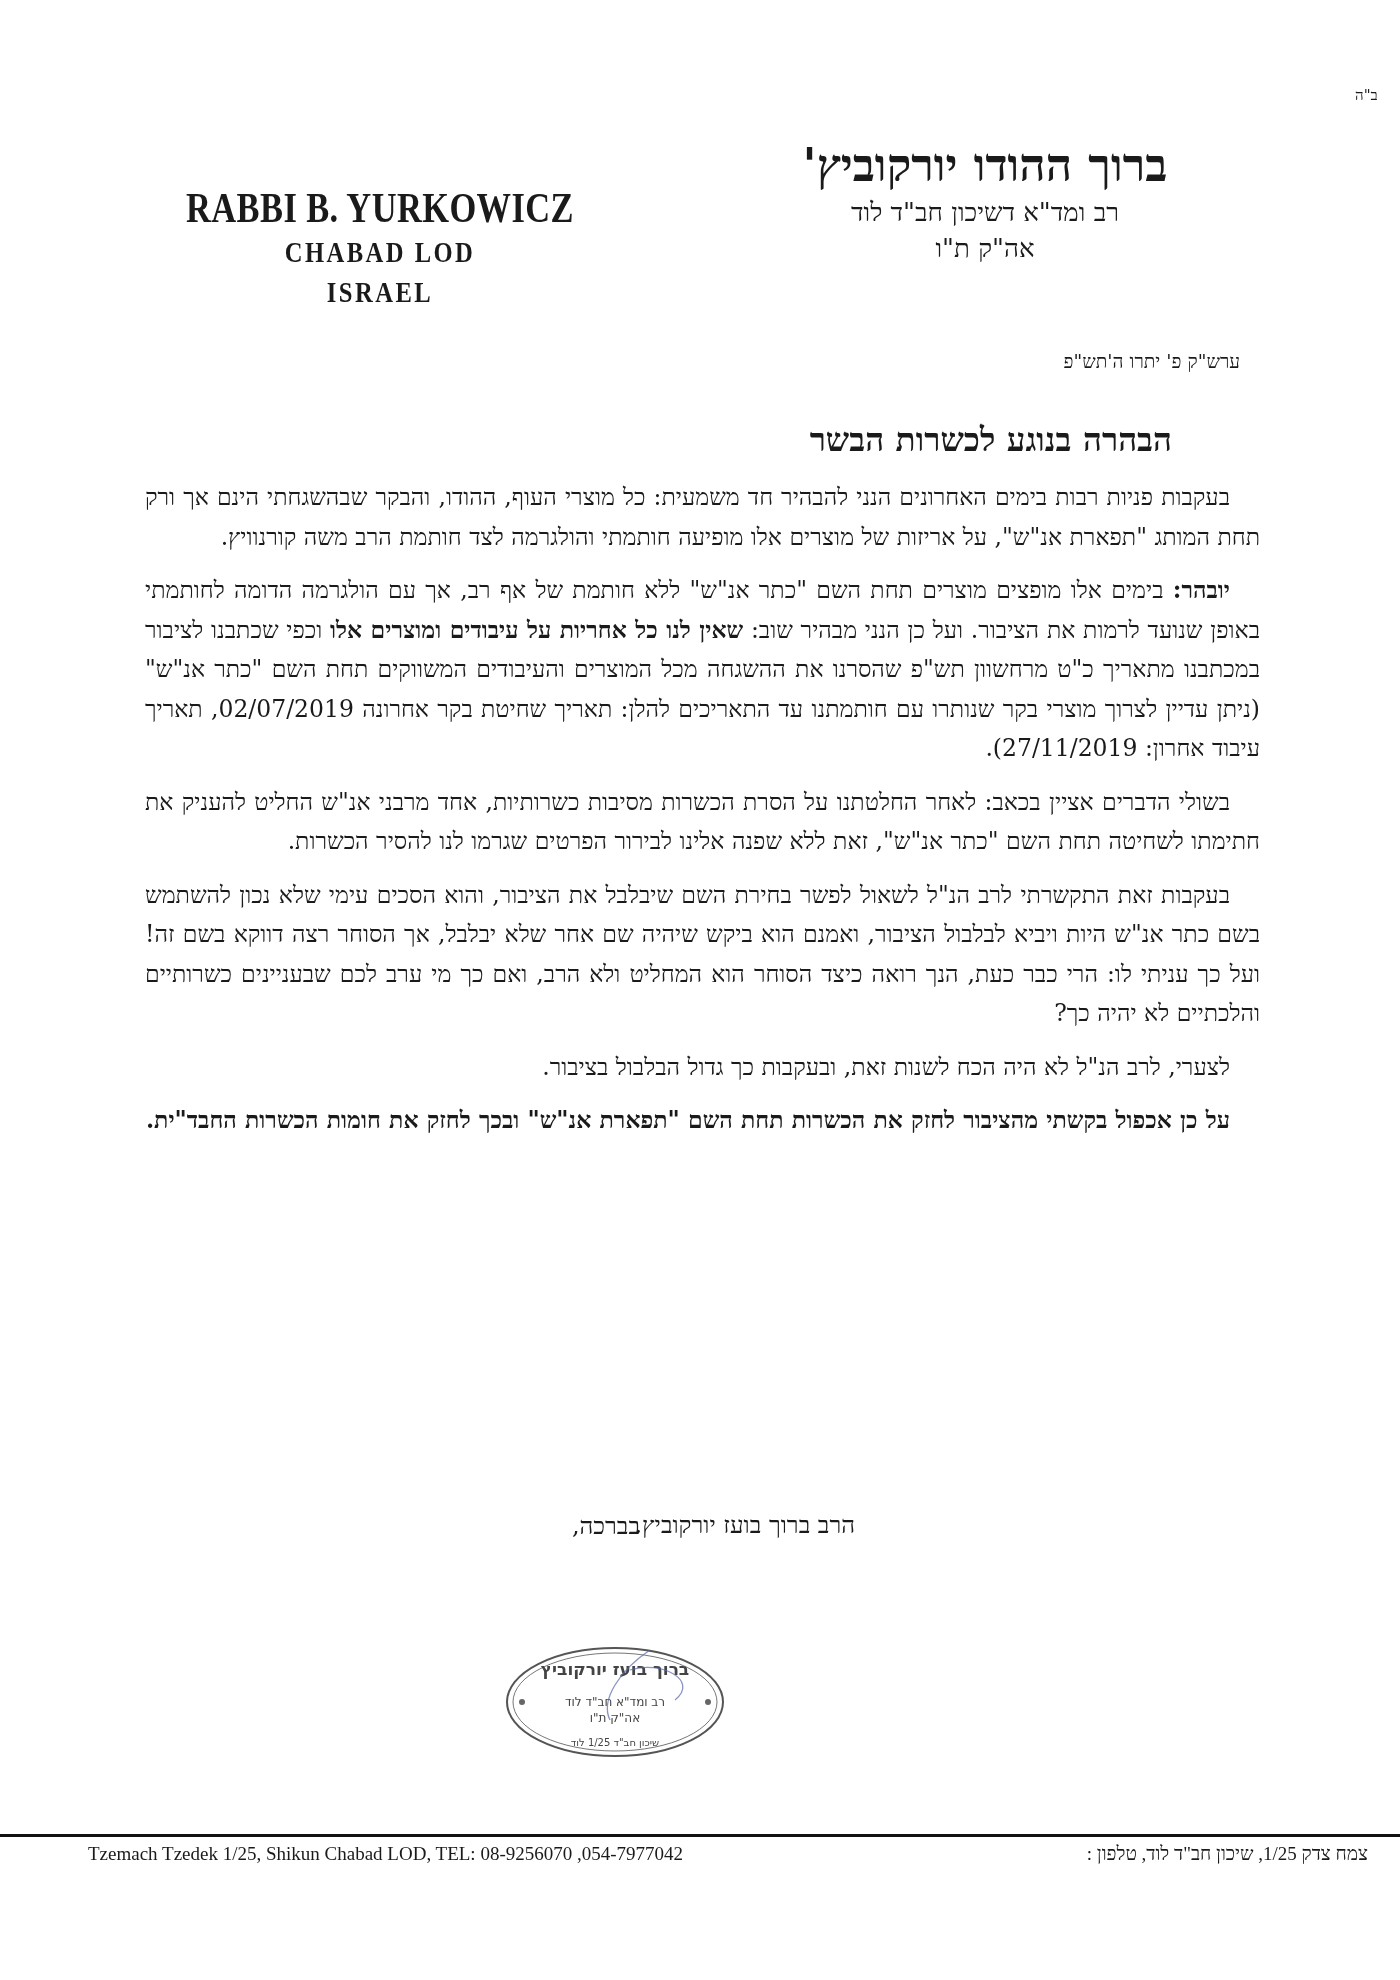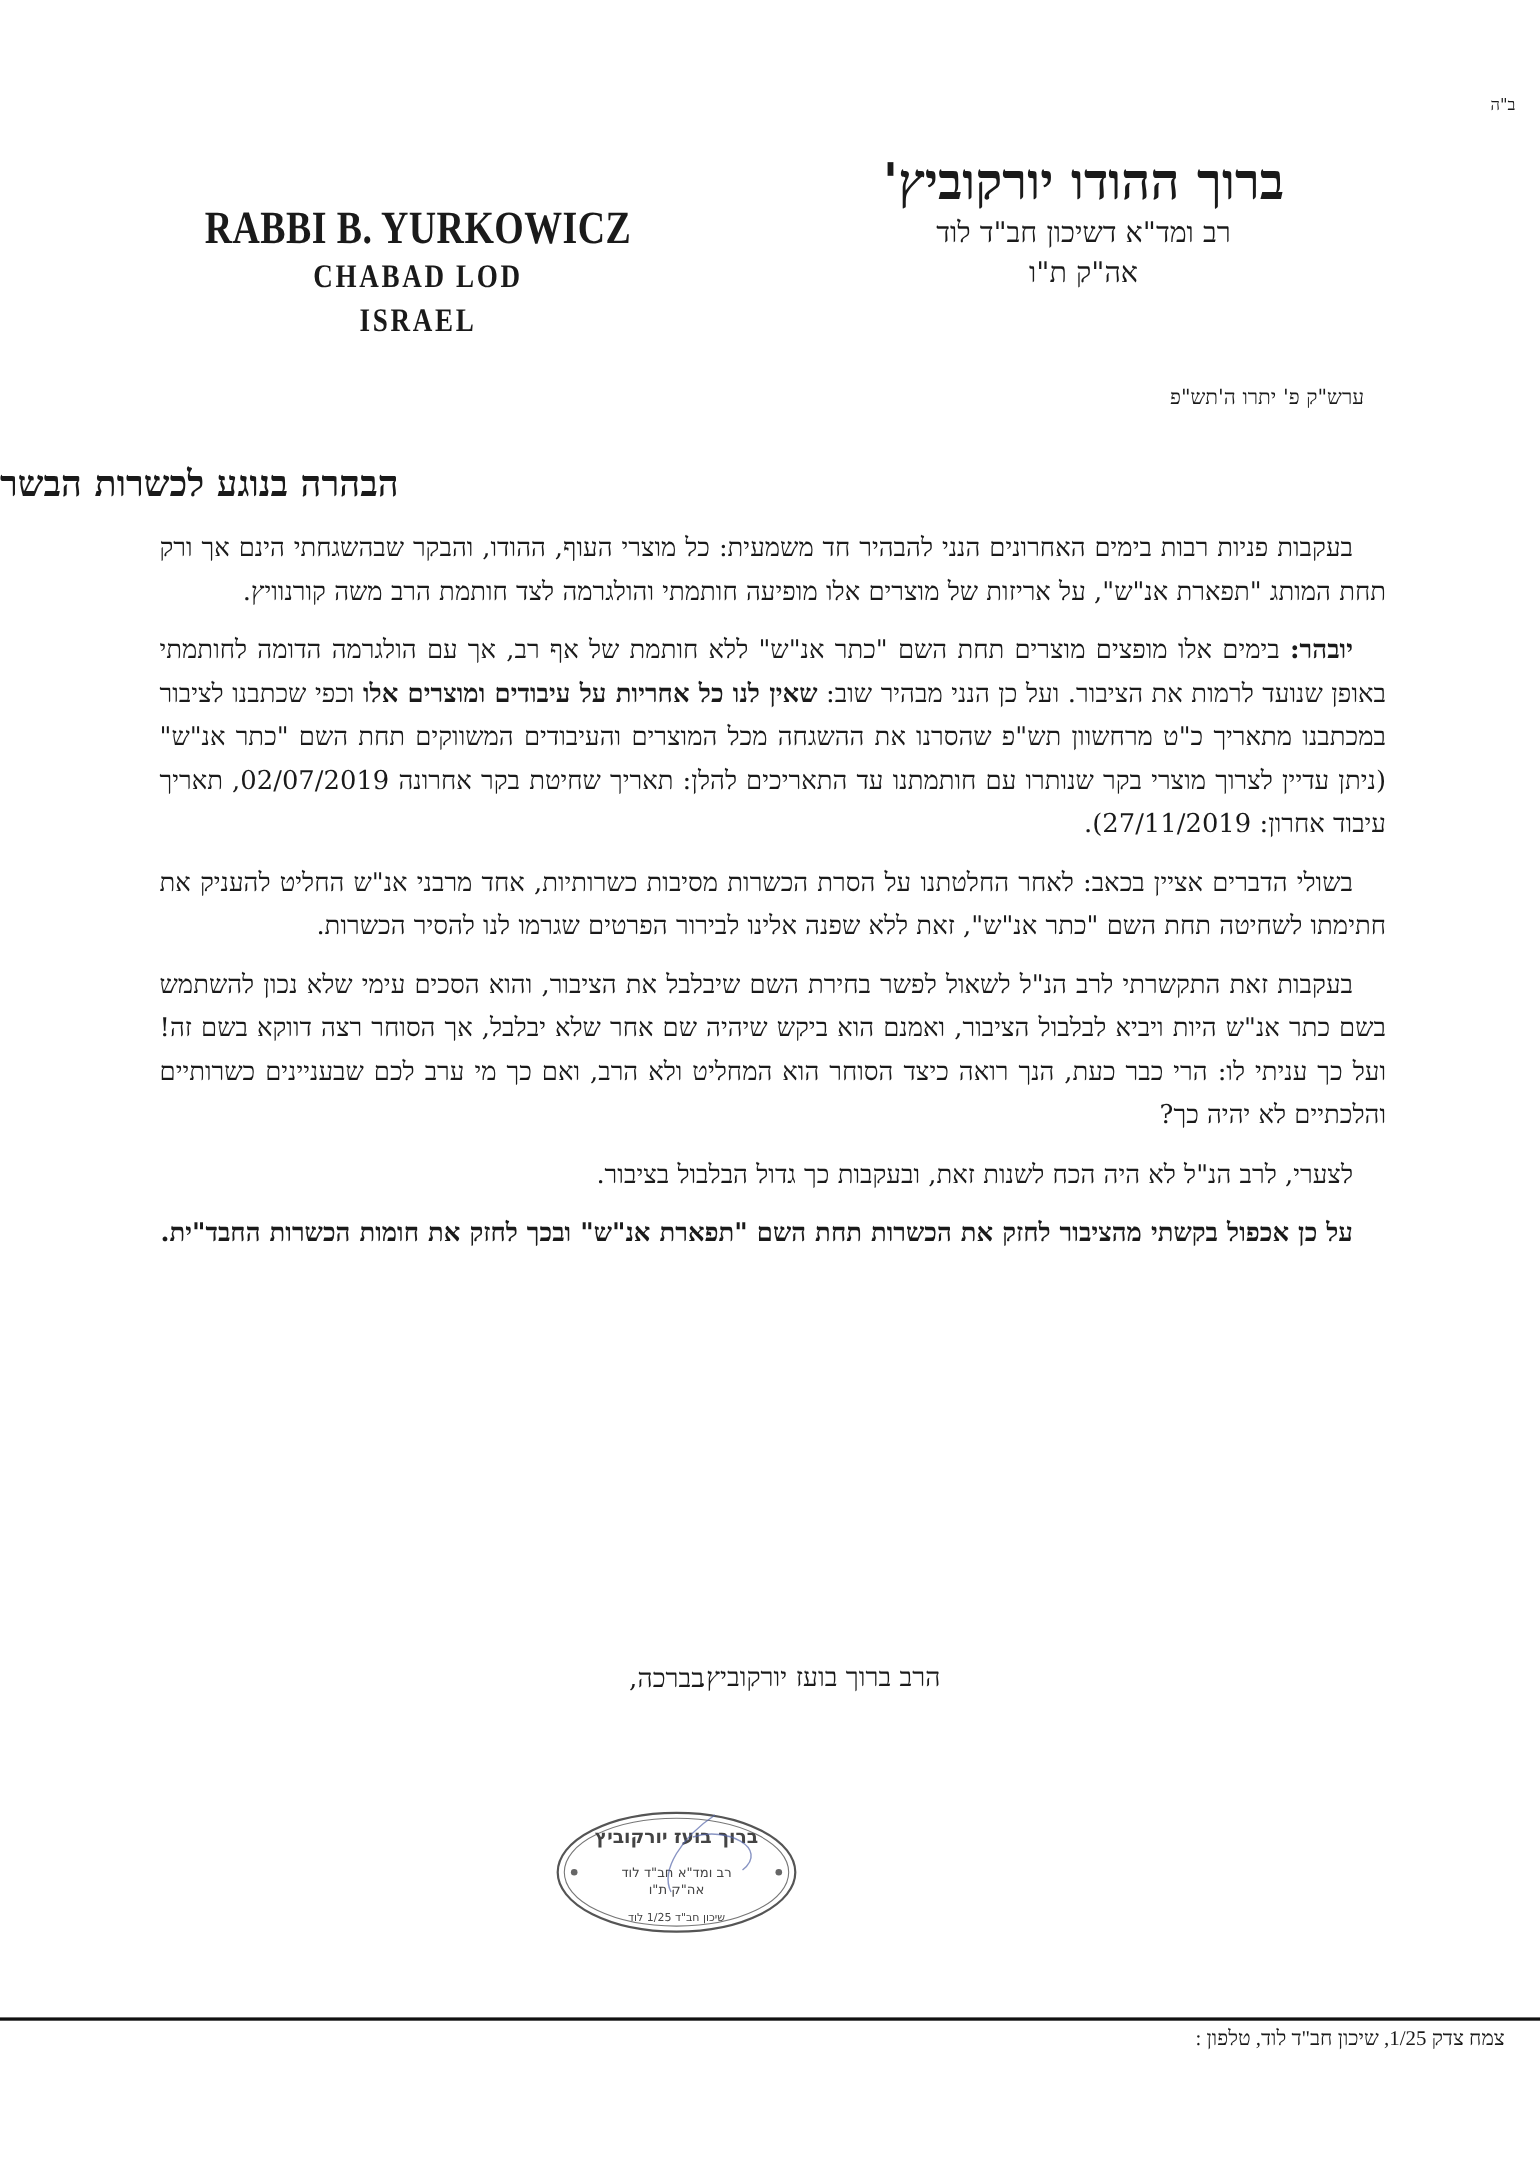--- a/index.html
+++ b/index.html
@@ -5,21 +5,21 @@
   html, body { margin: 0; padding: 0; background: #ffffff; }
   body { width: 1400px; height: 1980px; position: relative; overflow: hidden; color: #1a1a1a; font-family: "DejaVu Serif", serif; }
   .bh { position: absolute; top: 86px; left: 1355px; font-size: 15px; direction: rtl; }
   .en-head { position: absolute; top: 142px; left: 130px; width: 500px; text-align: center; font-family: "Liberation Serif", serif; margin-top: 42px; }
   .en-name { font-size: 42px; font-weight: bold; letter-spacing: 0.5px; line-height: 48px; transform: scaleX(0.82); transform-origin: center; }
   .en-sub { font-size: 30px; letter-spacing: 3px; line-height: 40px; font-weight: bold; transform: scaleX(0.82); transform-origin: center; }
   .he-head { position: absolute; top: 136px; left: 720px; width: 530px; text-align: center; direction: rtl; }
   .he-name { font-size: 46px; font-weight: bold; line-height: 58px; }
   .he-sub { font-size: 26px; line-height: 36px; }
   .date { position: absolute; top: 350px; right: 160px; direction: rtl; font-size: 19px; }
-  .title { position: absolute; top: 420px; left: 0; width: 1156px; text-align: left; direction: rtl; font-size: 33px; font-weight: bold; }
+  .title { position: absolute; top: 420px; left: 16px; width: 1156px; text-align: right; direction: rtl; font-size: 33px; font-weight: bold; }
   .body { position: absolute; top: 478px; right: 140px; width: 1115px; direction: rtl; text-align: justify; font-family: "DejaVu Serif", serif; font-size: 23.5px; line-height: 39.5px; }
   .body p { margin: 0 0 14px 0; text-indent: 30px; }
   .body b { font-weight: bold; }
   .closing { position: absolute; top: 1512px; right: 760px; direction: rtl; font-size: 24px; }
   .signer { position: absolute; top: 1511px; right: 545px; direction: rtl; font-size: 24px; }
   .stamp { position: absolute; top: 1640px; left: 500px; width: 230px; height: 120px; }
   .footer-rule { position: absolute; top: 1834px; left: 0; width: 1400px; height: 3px; background: #111; }
   .footer { position: absolute; top: 1843px; left: 88px; width: 1300px; font-family: "Liberation Serif", serif; font-size: 19px; white-space: nowrap; }
   .footer .en { display: inline-block; }
   .footer .he { position: absolute; right: 20px; top: 0; direction: rtl; }
@@ -64,14 +64,15 @@
   <circle cx="208" cy="62" r="3" fill="#666"></circle>
   <text x="115" y="35" text-anchor="middle" font-size="17" font-weight="bold" fill="#444" direction="rtl" font-family="DejaVu Sans, sans-serif">ברוך בועז יורקוביץ</text>
   <text x="115" y="66" text-anchor="middle" font-size="12" fill="#444" direction="rtl" font-family="DejaVu Sans, sans-serif">רב ומד"א חב"ד לוד</text>
   <text x="115" y="82" text-anchor="middle" font-size="12" fill="#444" direction="rtl" font-family="DejaVu Sans, sans-serif">אה"ק ת"ו</text>
   <text x="115" y="106" text-anchor="middle" font-size="10" fill="#444" direction="rtl" font-family="DejaVu Sans, sans-serif">שיכון חב"ד 1/25 לוד</text>
   <path d="M150 10 C 120 30, 100 60, 110 80 M 130 30 C 160 20, 200 40, 175 60" fill="none" stroke="#5566aa" stroke-width="1.3" opacity="0.7"></path>
 </svg>
 
 <div class="footer-rule"></div>
 <div class="footer">
+  <span class="en">Tzemach Tzedek 1/25, Shikun Chabad LOD,  TEL: 08-9256070 ,054-7977042</span>
   <span class="he">צמח צדק 1/25, שיכון חב"ד לוד, טלפון :</span>
 </div>
 
 </body></html>

